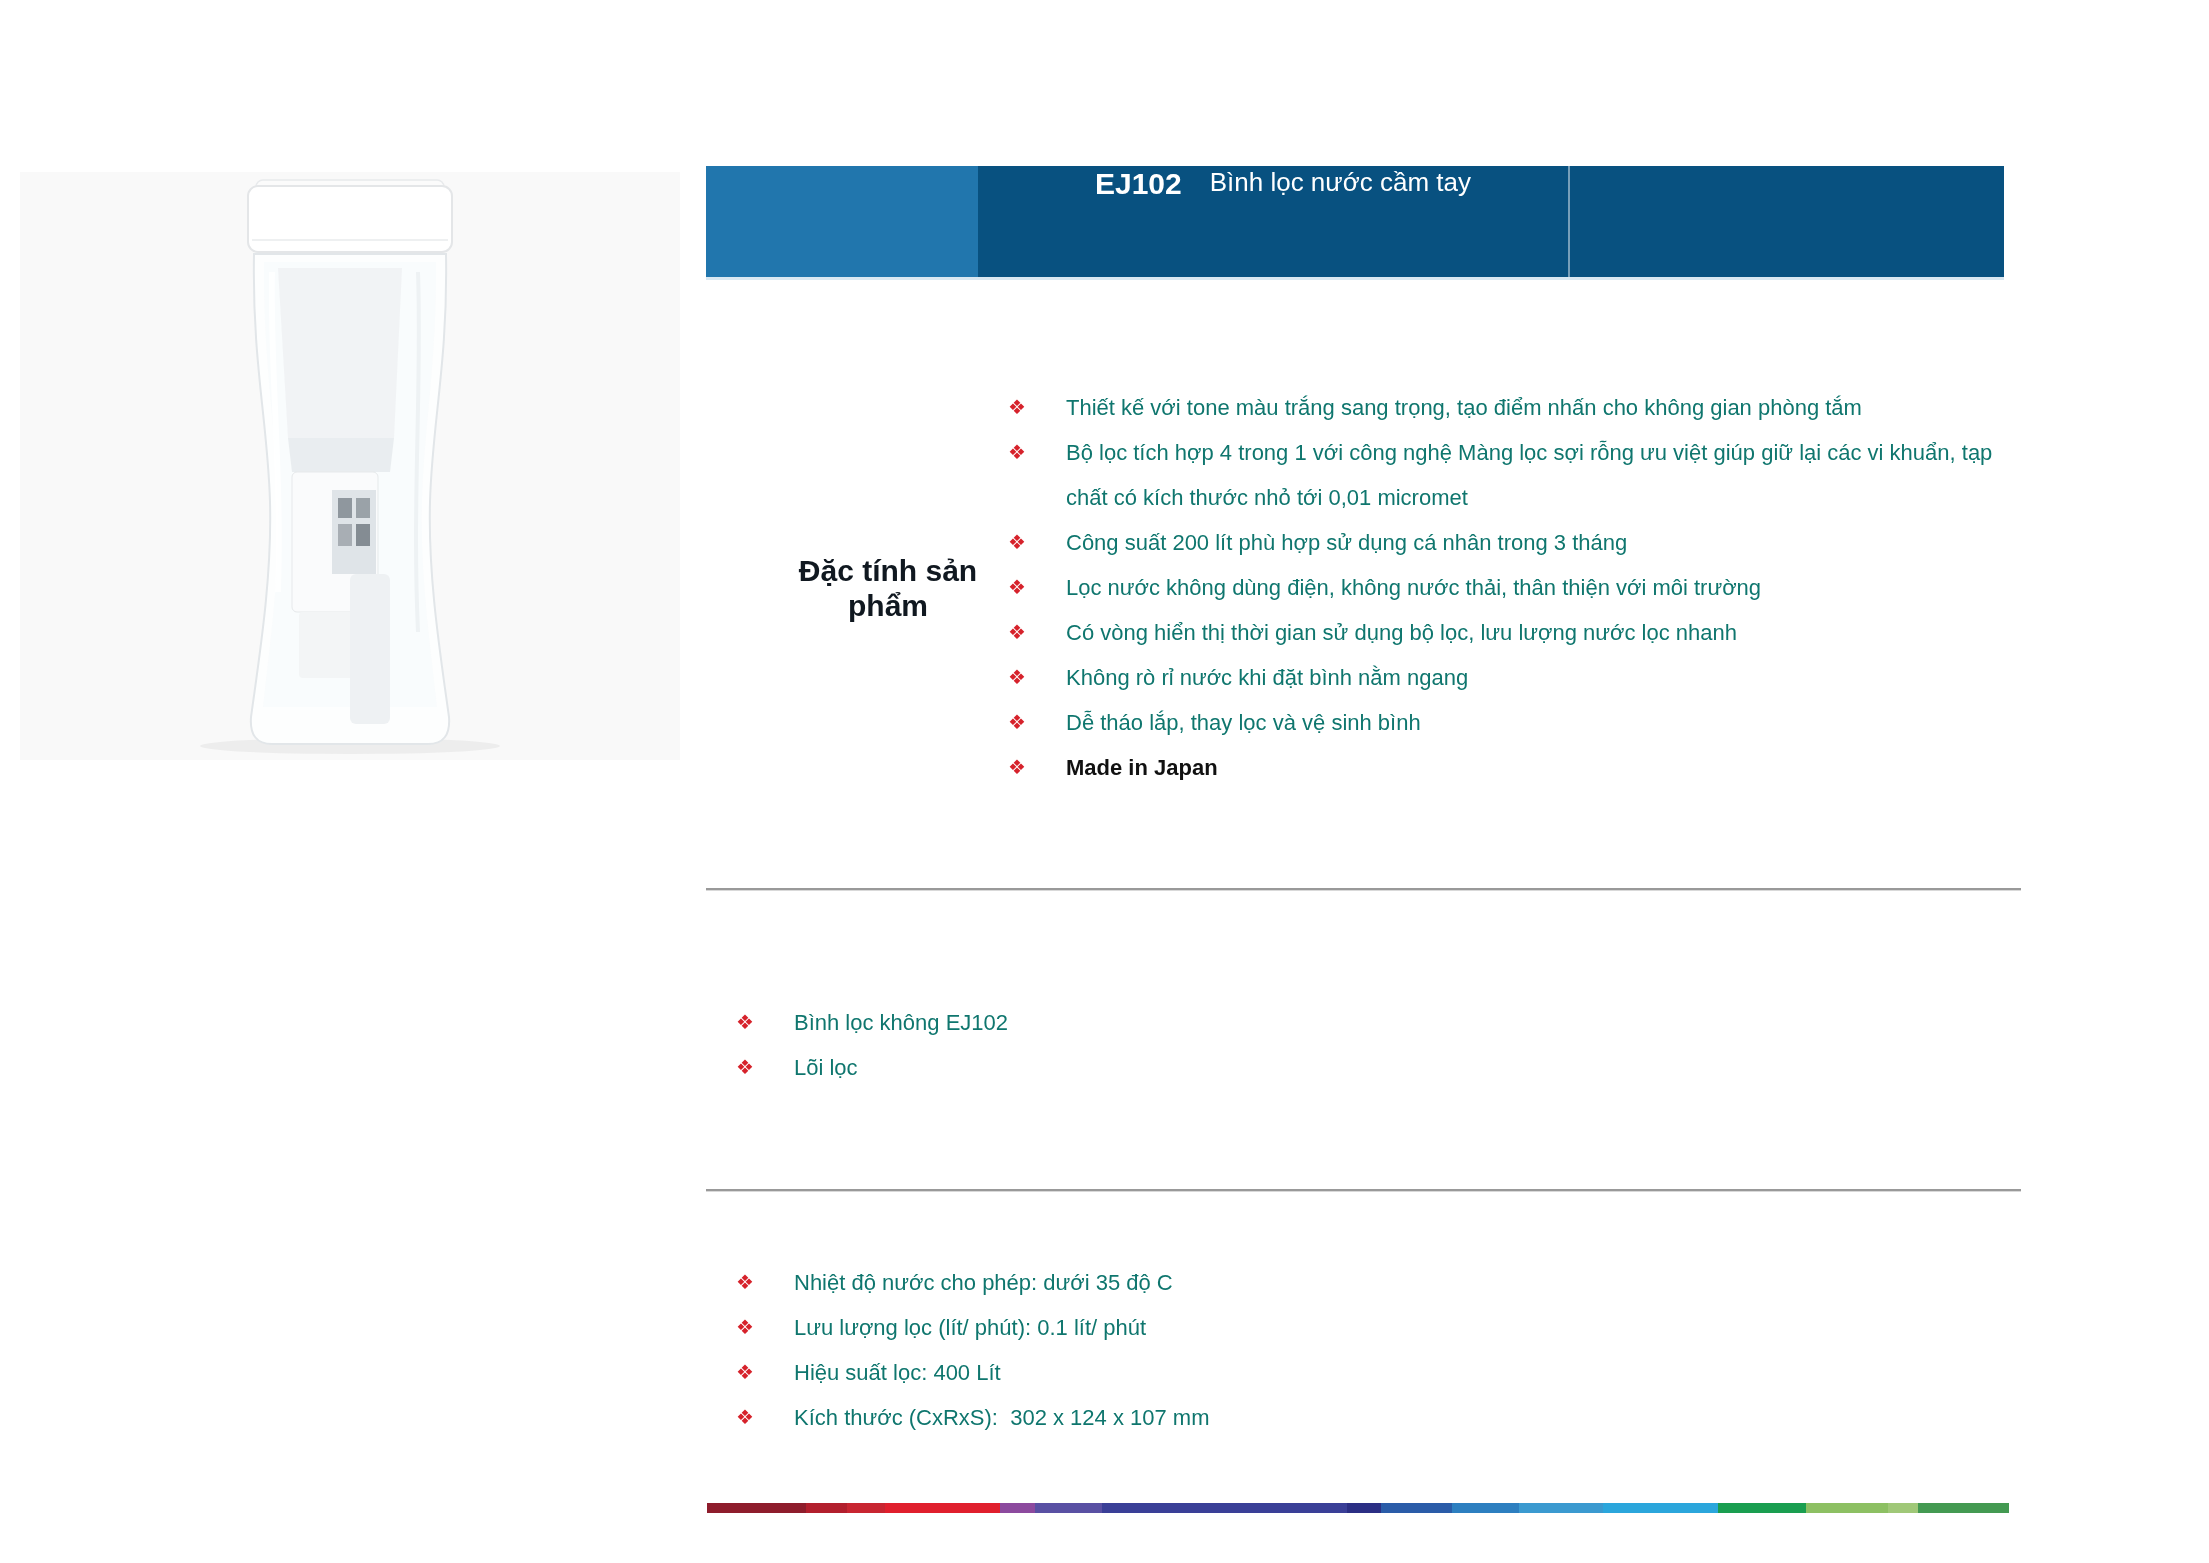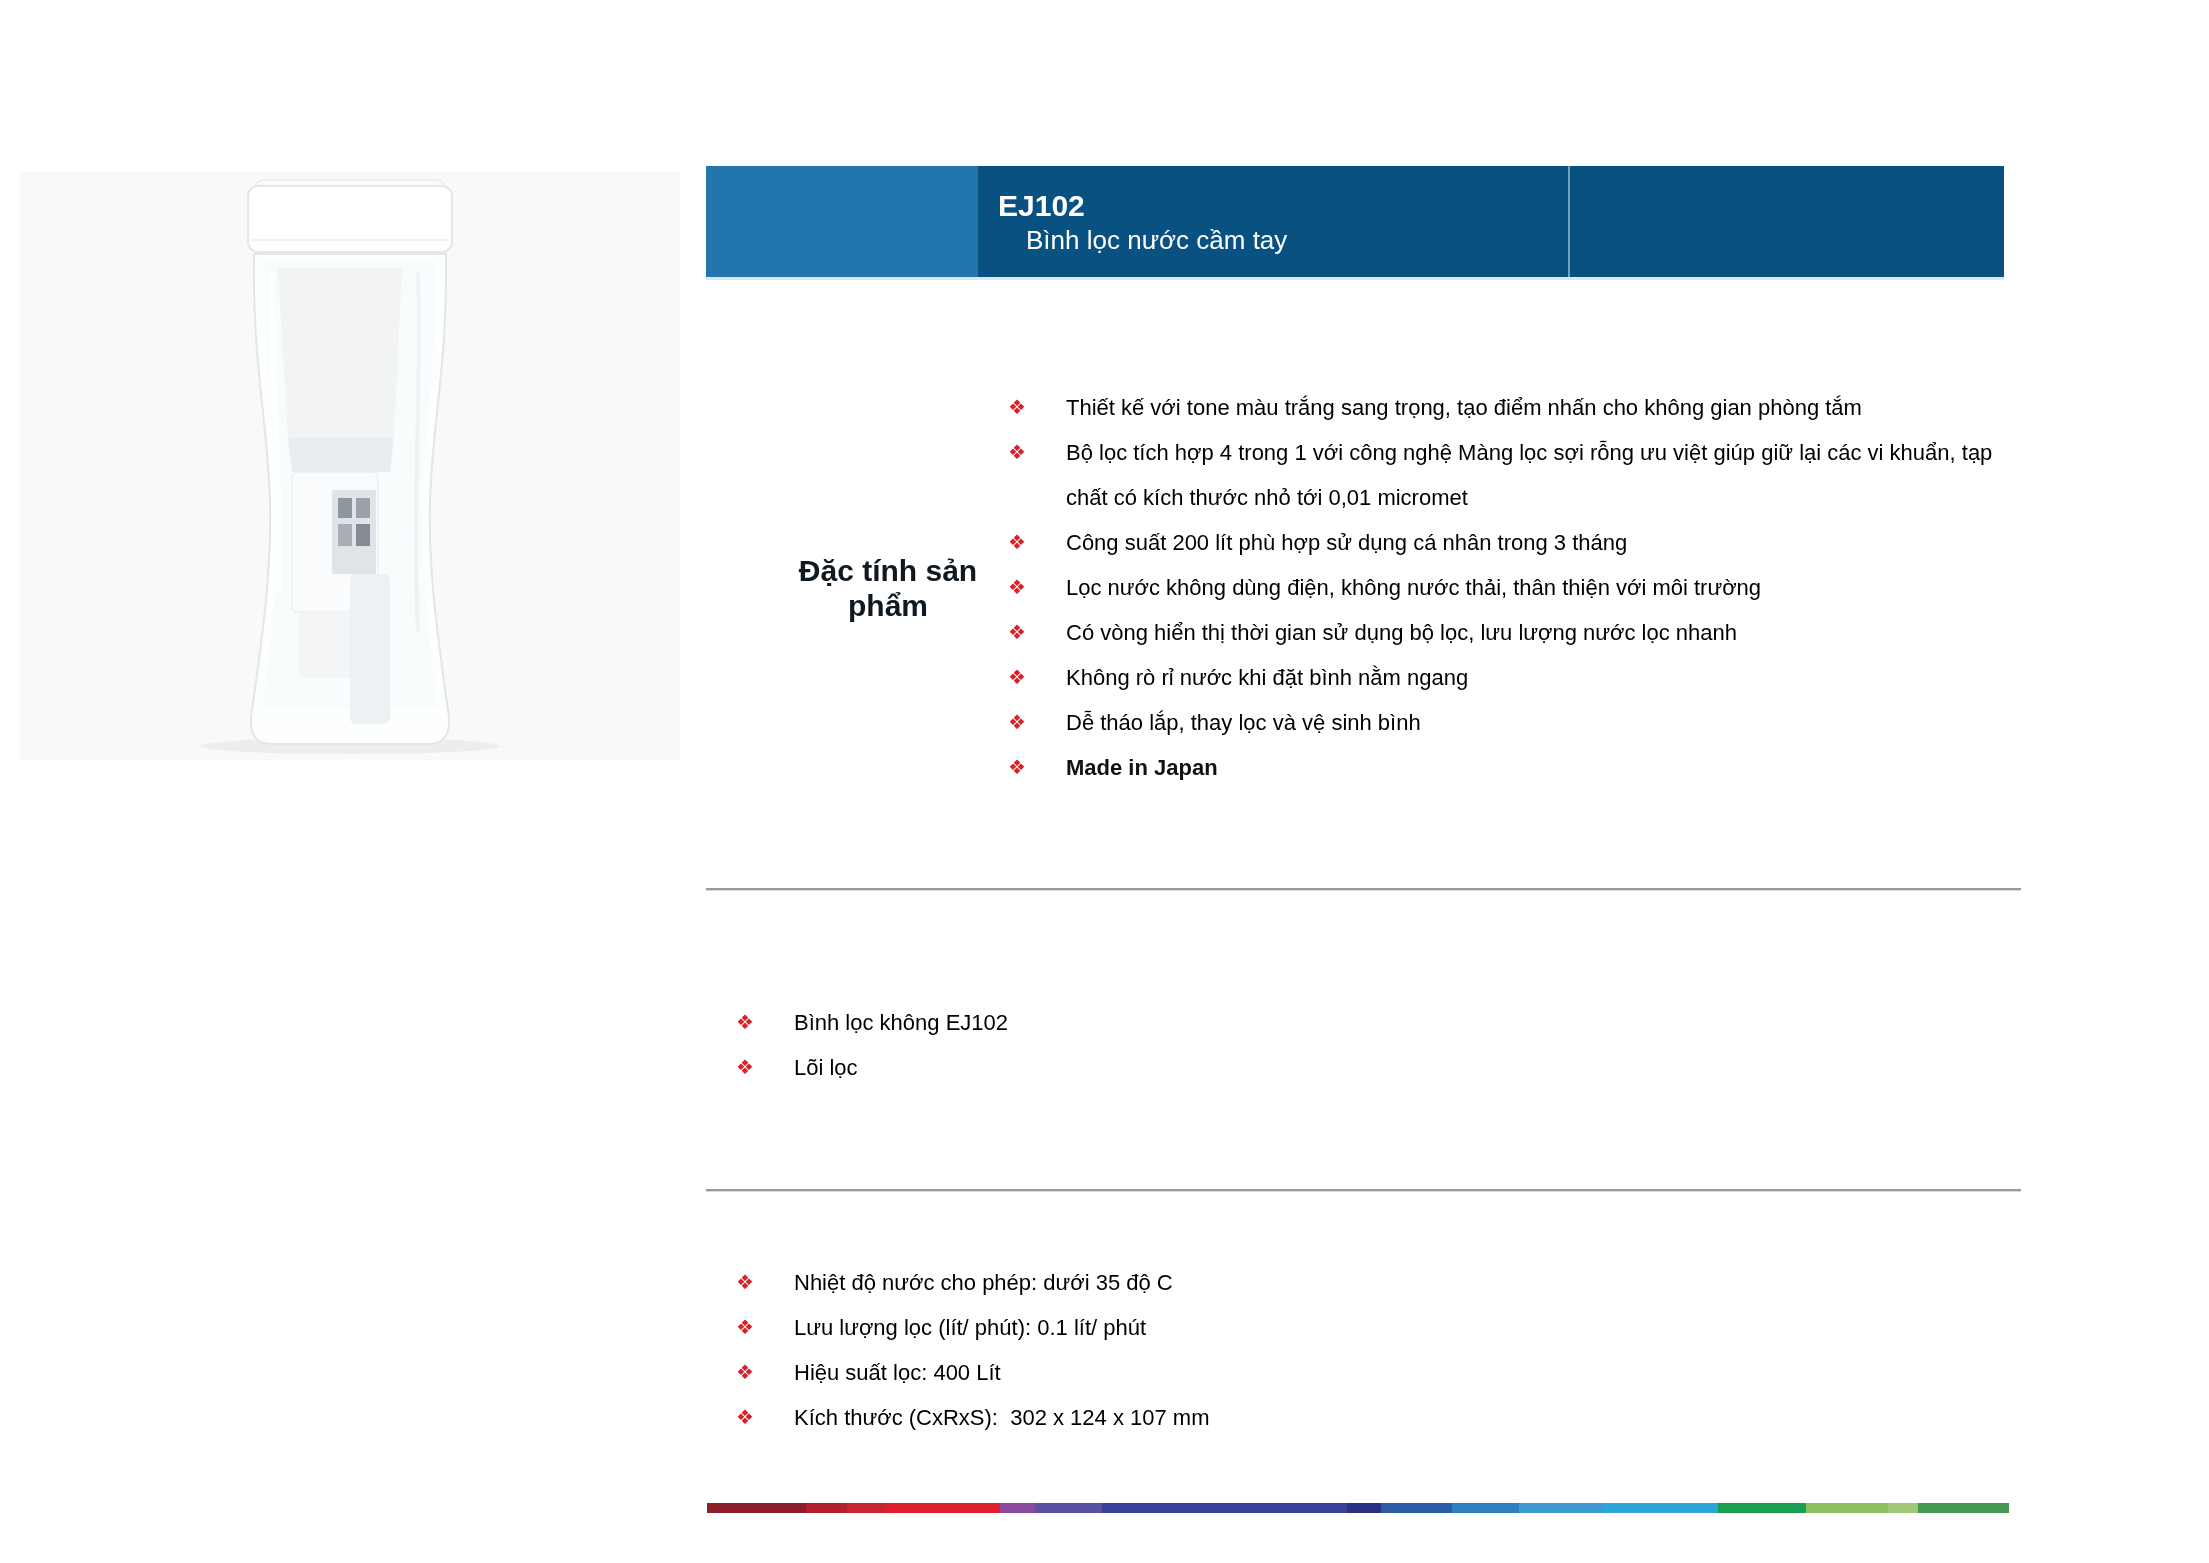--- a/index.html
+++ b/index.html
@@ -11,21 +11,21 @@
   .abs{position:absolute;}
 
   
   .photo-panel{left:20px;top:172px;width:660px;height:588px;background:#f9f9f9;}
 
   
   .header-bar{left:706px;top:166px;width:1298px;height:111px;display:flex;}
   .header-seg-accent{width:272px;background:var(--accent-blue,#2176ad);}
   .header-seg-title{
     width:592px;background:var(--header-blue,#085180);
-    display:flex;flex-direction:column;justify-content:center;
+    display:flex;flex-direction:row;justify-content:center;
     padding-left:20px;box-sizing:border-box;
     border-right:2px solid rgba(255,255,255,.45);
   }
   .header-seg-right{flex:1;background:var(--header-blue,#085180);}
   .header-model{color:#fff;font-size:30px;font-weight:bold;line-height:36px;}
   .header-name{color:#fff;font-size:26px;line-height:32px;margin-left:28px;}
   .header-underline{left:706px;top:277px;width:1298px;height:3px;background:#d9e8f2;}
 
   
   .section{left:706px;width:1315px;display:flex;align-items:center;}
@@ -38,21 +38,21 @@
     color:#101820;
   }
   .section-content{flex:1;margin-left:22px;}
   .item-row{display:flex;align-items:flex-start;}
   .marker{
     width:66px;flex:none;padding-left:8px;box-sizing:border-box;
     color:var(--bullet-red,#d6222b);font-size:20px;line-height:45px;
     font-family:"DejaVu Sans","Liberation Sans",sans-serif;
   }
   .item-text{
-    flex:1;max-width:950px;font-size:22px;line-height:45px;color:#000000;
+    flex:1;max-width:950px;font-size:22px;line-height:45px;color:#0f766e;
     white-space:pre-wrap;
   }
   .bold .item-text{font-weight:bold;color:#111;}
 
   .sec-features{top:385px;min-height:405px;}
   .sec-accessories{top:1000px;min-height:90px;}
   .sec-specs{top:1260px;min-height:180px;}
 
   
   .divider{left:706px;width:1315px;height:2px;background:var(--divider-gray,#999999);border-bottom:1px solid #d9d9d9;}

